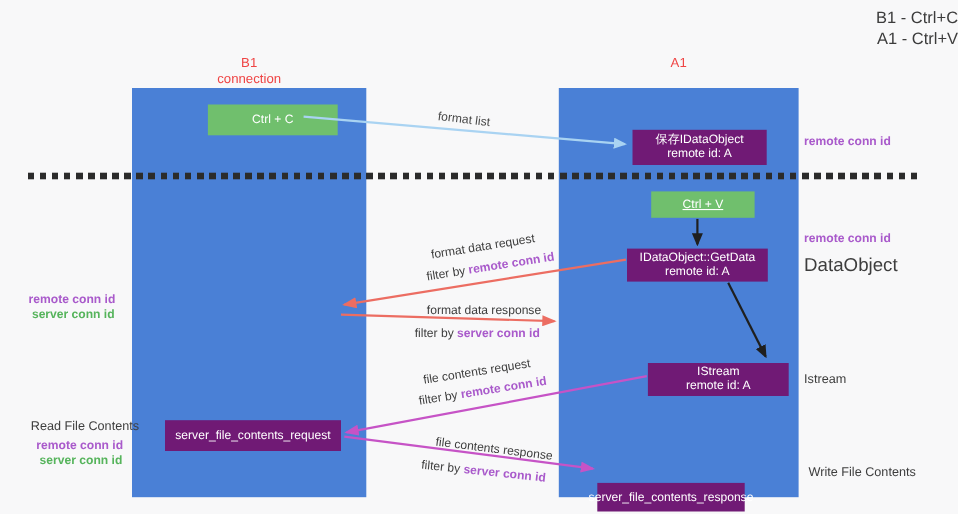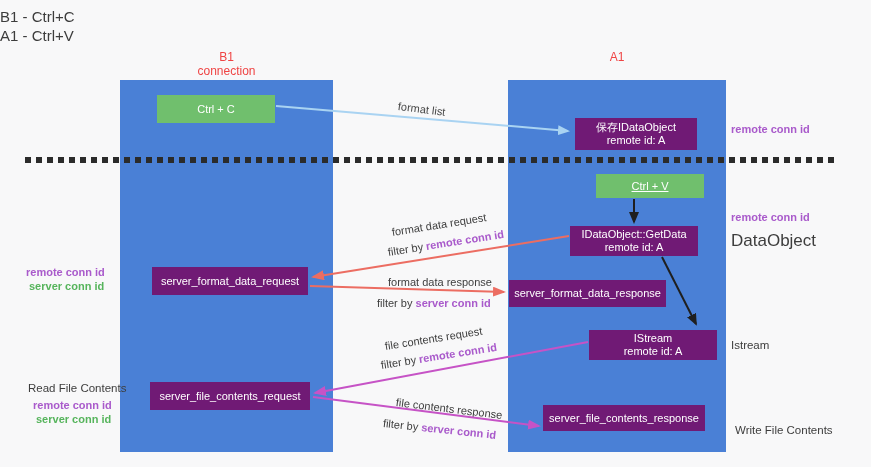--- a/index.html
+++ b/index.html
@@ -3,28 +3,28 @@
 <meta charset="utf-8">
 <style>
   html,body{margin:0;padding:0;background:#f8f8f9;}
   .canvas{
     position:relative;width:871px;height:467px;overflow:hidden;
     background:#f8f8f9;
     font-family:"Liberation Sans",sans-serif;
     color:#3d3d3d;
   }
   .abs{position:absolute;}
-  .title{top:7px;left:0;width:100%;text-align:left;font-size:15px;line-height:19px;color:#3c3c3c;}
+  .title{top:7px;left:0;width:100%;text-align:right;font-size:15px;line-height:19px;color:#3c3c3c;}
   .colhead{top:50px;text-align:center;font-size:12px;line-height:14px;color:#ef4444;z-index:2;}
   .lifeline{top:80px;height:372px;background:#4a80d6;z-index:1;}
   .dashline{left:25px;top:157px;width:812px;height:6px;z-index:6;
     background:repeating-linear-gradient(90deg,#2b2b2b 0,#2b2b2b 6px,transparent 6px,transparent 11px);}
   .node{display:flex;flex-direction:column;align-items:center;justify-content:center;
     color:#fff;font-size:11px;line-height:13px;text-align:center;z-index:4;}
-  .green{background:#70bf6d;}
+  .green{background:#70bf6d;margin-left:32px;}
   .orange{background:#701a75;}
   .sidelabel{font-size:11px;line-height:13px;white-space:nowrap;z-index:3;}
   .purple{color:#a95acb;font-weight:bold;}
   .greentx{color:#56b45c;font-weight:bold;}
   .dark{color:#3d3d3d;}
   .arrlabel{font-size:11px;line-height:13px;white-space:nowrap;z-index:5;color:#3d3d3d;transform-origin:left center;}
   .overlay{position:absolute;left:0;top:0;z-index:5;pointer-events:none;}
 </style>
 </head>
 <body>
@@ -51,47 +51,41 @@
 
   <div class="abs node green" style="left:157px;top:95px;width:118px;height:28px;">
     <div>Ctrl + C</div>
   </div>
 
   <div class="abs node orange" style="left:575px;top:118px;width:122px;height:32px;">
     <div>保存IDataObject</div>
     <div>remote id: A</div>
   </div>
 
-  <div class="abs node green" style="left:596px;top:174px;width:108px;height:24px;text-decoration:underline;">
+  <div class="abs node green" style="left:560px;top:174px;width:94px;height:24px;text-decoration:underline;">
     <div>Ctrl + V</div>
   </div>
 
   <div class="abs node orange" style="left:570px;top:226px;width:128px;height:30px;">
     <div>IDataObject::GetData</div>
     <div>remote id: A</div>
   </div>
 
-  <div class="abs node orange" style="left:152px;top:267px;width:156px;height:28px;">
-    <div>server_format_data_request</div>
-  </div>
 
-  <div class="abs node orange" style="left:509px;top:280px;width:157px;height:27px;">
-    <div>server_format_data_response</div>
-  </div>
 
   <div class="abs node orange" style="left:589px;top:330px;width:128px;height:30px;">
     <div>IStream</div>
     <div>remote id: A</div>
   </div>
 
   <div class="abs node orange" style="left:150px;top:382px;width:160px;height:28px;">
     <div>server_file_contents_request</div>
   </div>
 
-  <div class="abs node orange" style="left:543px;top:405px;width:162px;height:26px;justify-content:center;">
+  <div class="abs node orange" style="left:543px;top:439px;width:134px;height:26px;justify-content:center;">
     <div>server_file_contents_response</div>
   </div>
 
   <div class="abs sidelabel purple" style="left:731px;top:123px;">remote conn id</div>
   <div class="abs sidelabel purple" style="left:731px;top:211px;">remote conn id</div>
   <div class="abs sidelabel dark" style="left:731px;top:234px;font-size:17px;">DataObject</div>
   <div class="abs sidelabel dark" style="left:731px;top:339px;font-size:11.5px;">Istream</div>
   <div class="abs sidelabel dark" style="left:735px;top:424px;font-size:11.5px;">Write File Contents</div>
 
   <div class="abs sidelabel purple" style="left:26px;top:266px;">remote conn id</div>

